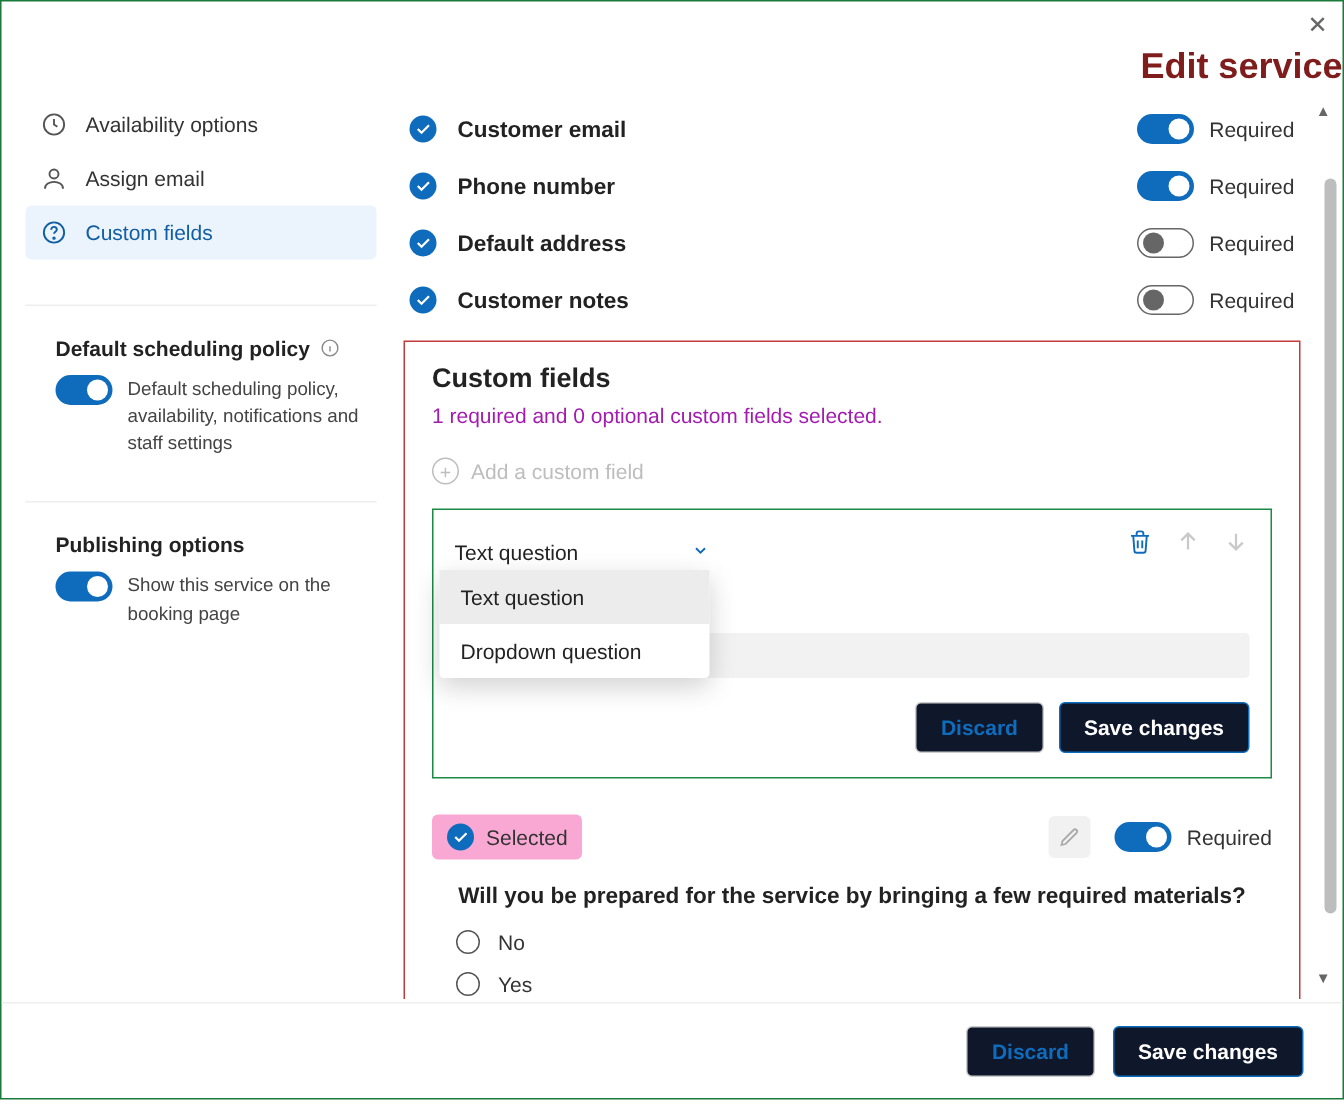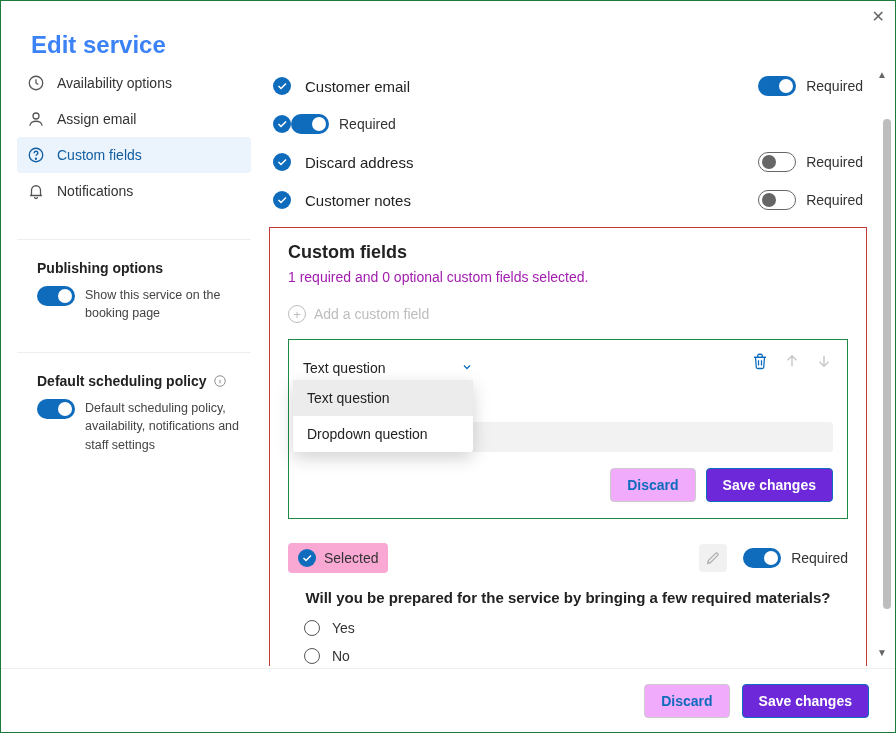--- a/index.html
+++ b/index.html
@@ -14,22 +14,23 @@
   .close-x {
     position: absolute;
     top: 6px; right: 10px;
     font-size: 16px;
     color: #666;
     cursor: pointer;
   }
   .page-title {
     font-size: 24px;
     font-weight: 600;
-    color: #3b82f6;
+    color: #7f1d1d;
     padding: 30px 0 18px 30px;
+    text-align: right;
   }
   .layout {
     display: flex;
     position: absolute;
     top: 56px; left: 0; right: 0; bottom: 66px;
   }
   .sidebar {
     width: 258px;
     padding: 8px 8px 0 16px;
     display: flex; flex-direction: column;
@@ -61,42 +62,42 @@
   }
   .scroll-arrow { position:absolute; right:8px; font-size:10px; color:#666; }
   .scroll-arrow.up { top:12px; }
   .scroll-arrow.down { bottom:8px; }
   .scrollbar-track { position:absolute; right:4px; top:50px; width:8px; height:530px; background:transparent; }
   .scrollbar-thumb { width:8px; height:490px; background:#bdbdbd; border-radius:4px; margin-top:12px;}
 
   .field-row { display:flex; align-items:center; padding:9px 4px; }
   .chk { width:18px; height:18px; border-radius:50%; background:#0f6cbd; display:inline-flex; align-items:center; justify-content:center; flex:0 0 18px;}
   .chk svg { width:12px; height:12px; }
-  .field-label { font-weight:400; font-size:15px; color:#222; margin-left:14px; flex:1;}
+  .field-label { font-weight:700; font-size:15px; color:#222; margin-left:14px; flex:1;}
   .req-label { font-size:14px; color:#333; margin-left:10px;}
 
   .red-box { border:1px solid #c23a3a; margin-top:8px; padding:14px 18px 20px 18px;}
   .cf-title { font-size:18px; font-weight:600; color:#222;}
   .cf-sub { font-size:14px; color:#a21caf; margin-top:6px;}
   .add-link { display:flex; align-items:center; gap:8px; color:#bdbdbd; font-size:14px; margin-top:20px; cursor:pointer;}
   .add-link .plus { width:18px; height:18px; border:1.5px solid #bdbdbd; border-radius:50%; display:inline-flex; align-items:center; justify-content:center; font-size:13px;}
 
   .green-box { border:1px solid #1a8a45; margin-top:16px; padding:14px 14px 16px 14px; position:relative;}
   .dd-wrap { position:relative; width:170px; }
   .dd-head { border:none; padding: 6px 0; font-size:14px; color:#222; display:flex; align-items:center; justify-content:space-between; cursor:pointer;}
   .dd-head .chev svg { width:12px; height:12px; }
   .dd-menu { position:absolute; top:26px; left:-10px; width:180px; background:#fff; box-shadow:0 6px 18px rgba(0,0,0,.18); border-radius:3px; z-index:5;}
   .dd-opt { padding:10px 14px; font-size:14px; color:#222; cursor:pointer;}
   .dd-opt.sel { background:#ececec;}
   .row-icons { position:absolute; right:14px; top:12px; display:flex; gap:14px; align-items:center;}
   .row-icons span { width:18px; height:18px; display:inline-flex; align-items:center; justify-content:center;}
   .ghost-bar { margin-top:40px; height:30px; background:#f2f2f2; border-radius:3px;}
   .btn-row { display:flex; justify-content:flex-end; gap:10px; margin-top:16px;}
-  .btn { padding:8px 16px; font-size:14px; border-radius:4px; border:1px solid #ccc; background:#f0abfc; color:#0f6cbd; font-weight:600; cursor:pointer;}
-  .btn.primary { background:#6d28d9; color:#fff; border-color:#0f6cbd;}
+  .btn { padding:8px 16px; font-size:14px; border-radius:4px; border:1px solid #ccc; background:#0f172a; color:#0f6cbd; font-weight:600; cursor:pointer;}
+  .btn.primary { background:#0f172a; color:#fff; border-color:#0f6cbd;}
 
   .q-block { margin-top:24px; }
   .sel-chip { display:inline-flex; align-items:center; gap:8px; background:#f9a8d4; padding:6px 10px; border-radius:4px; font-size:14px; color:#333;}
   .q-row { display:flex; align-items:center; }
   .q-row .spacer { flex:1;}
   .edit-ico { width:28px; height:28px; border-radius:4px; background:#f1f1f1; display:inline-flex; align-items:center; justify-content:center; color:#999; margin-right:16px;}
   .q-text { font-weight:700; font-size:15px; color:#222; margin-top:14px; line-height:1.4;text-align:center;}
   .opt-row { display:flex; align-items:center; gap:12px; margin-top:12px; margin-left:16px;}
   .radio { width:16px; height:16px; border:1.5px solid #555; border-radius:50%;}
   .opt-label { font-size:14px; color:#333;}
@@ -134,53 +135,44 @@
     <div class="nav-item active">
       <span class="icn">
         <svg viewBox="0 0 24 24" fill="none" stroke="#115ea3" stroke-width="1.7">
             <circle cx="12" cy="12" r="9"></circle>
             <path d="M9.5 9.5a2.5 2.5 0 0 1 5 0c0 1.5-2.5 2-2.5 3.5"></path>
             <circle cx="12" cy="17" r=".7" fill="#115ea3"></circle>
           </svg>
       </span>
       <span>Custom fields</span>
     </div>
-    <div class="nav-item">
-      <span class="icn">
-        <svg viewBox="0 0 24 24" fill="none" stroke="#555" stroke-width="1.7">
-            <path d="M6 16V11a6 6 0 0 1 12 0v5l1 2H5l1-2z"></path>
-            <path d="M10 20a2 2 0 0 0 4 0"></path>
-          </svg>
-      </span>
-      <span>Notifications</span>
-    </div>
-
-    <div class="section-block">
-      <div class="section-title">Publishing options</div>
-      <div class="section-row">
-        <span class="toggle"></span>
-        <span class="section-desc">Show this service on the booking page</span>
-      </div>
-    </div>
 
     <div class="section-block">
       <div class="section-title">
         <span>Default scheduling policy</span>
         <span class="info-ico">
           <svg viewBox="0 0 24 24" fill="none" stroke="#888" stroke-width="1.6">
               <circle cx="12" cy="12" r="9"></circle>
               <path d="M12 10v6M12 7h0"></path>
             </svg>
         </span>
       </div>
       <div class="section-row">
         <span class="toggle"></span>
         <span class="section-desc">Default scheduling policy, availability, notifications and staff settings</span>
       </div>
     </div>
+
+    <div class="section-block">
+      <div class="section-title">Publishing options</div>
+      <div class="section-row">
+        <span class="toggle"></span>
+        <span class="section-desc">Show this service on the booking page</span>
+      </div>
+    </div>
   </aside>
 
   <main class="main">
     <span class="scroll-arrow up">▲</span>
     <span class="scroll-arrow down">▼</span>
     <div class="scrollbar-track">
         <div class="scrollbar-thumb"></div>
       </div>
 
     <div>
@@ -193,30 +185,31 @@
         <span class="field-label">Customer email</span>
         <span class="toggle"></span>
         <span class="req-label">Required</span>
       </div>
       <div class="field-row">
         <span class="chk">
             <svg viewBox="0 0 24 24" stroke="#fff" stroke-width="3" fill="none">
               <path d="M5 12l5 5L20 7"></path>
             </svg>
           </span>
+        <span class="field-label">Phone number</span>
         <span class="toggle"></span>
         <span class="req-label">Required</span>
       </div>
       <div class="field-row">
         <span class="chk">
             <svg viewBox="0 0 24 24" stroke="#fff" stroke-width="3" fill="none">
               <path d="M5 12l5 5L20 7"></path>
             </svg>
           </span>
-        <span class="field-label">Discard address</span>
+        <span class="field-label">Default address</span>
         <span class="toggle off"></span>
         <span class="req-label">Required</span>
       </div>
       <div class="field-row">
         <span class="chk">
             <svg viewBox="0 0 24 24" stroke="#fff" stroke-width="3" fill="none">
               <path d="M5 12l5 5L20 7"></path>
             </svg>
           </span>
         <span class="field-label">Customer notes</span>
@@ -287,25 +280,25 @@
             <svg width="16" height="16" viewBox="0 0 24 24" fill="none" stroke="#aaa" stroke-width="1.8">
                 <path d="M4 20l4-1 11-11a2 2 0 0 0-3-3L5 16l-1 4z"></path>
               </svg>
           </span>
           <span class="toggle"></span>
           <span class="req-label">Required</span>
         </div>
         <div class="q-text">Will you be prepared for the service by bringing a few required materials?</div>
         <div class="opt-row">
           <span class="radio"></span>
-          <span class="opt-label">Yes</span>
+          <span class="opt-label">No</span>
         </div>
         <div class="opt-row">
           <span class="radio"></span>
-          <span class="opt-label">No</span>
+          <span class="opt-label">Yes</span>
         </div>
       </div>
     </div>
   </main>
 </div>
 
 <div class="footer">
   <button class="btn">Discard</button>
   <button class="btn primary">Save changes</button>
 </div>

